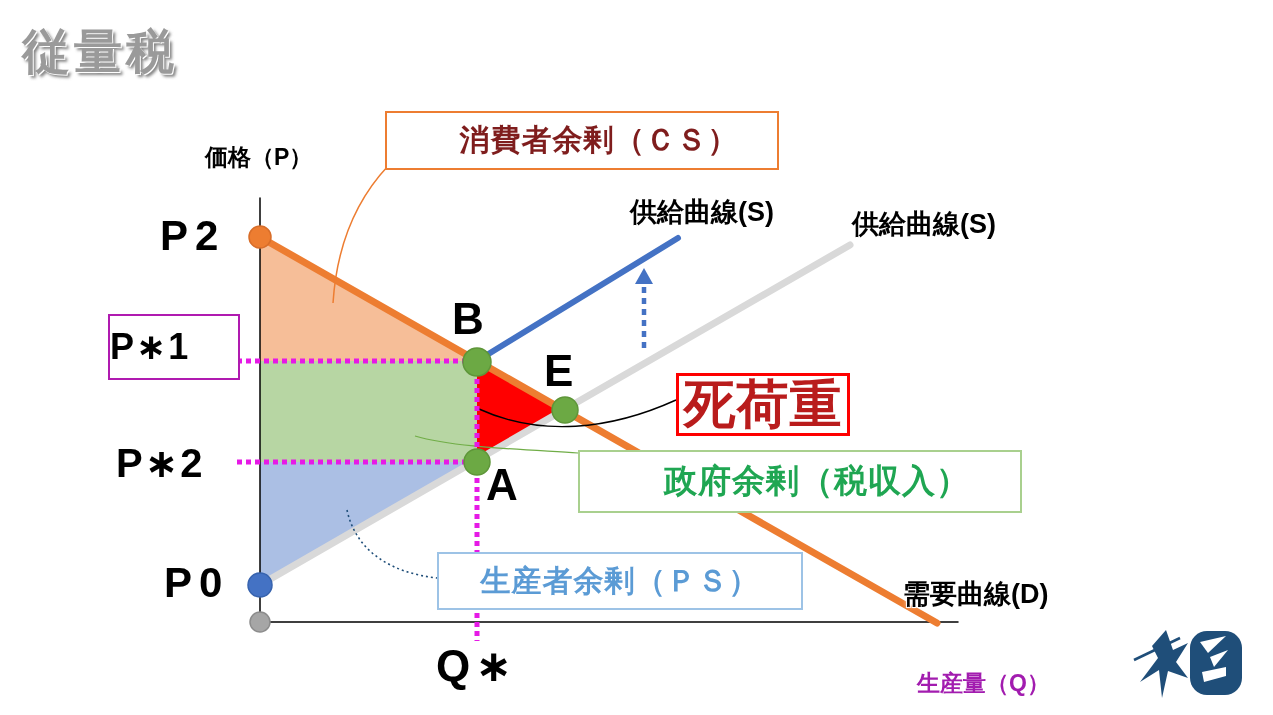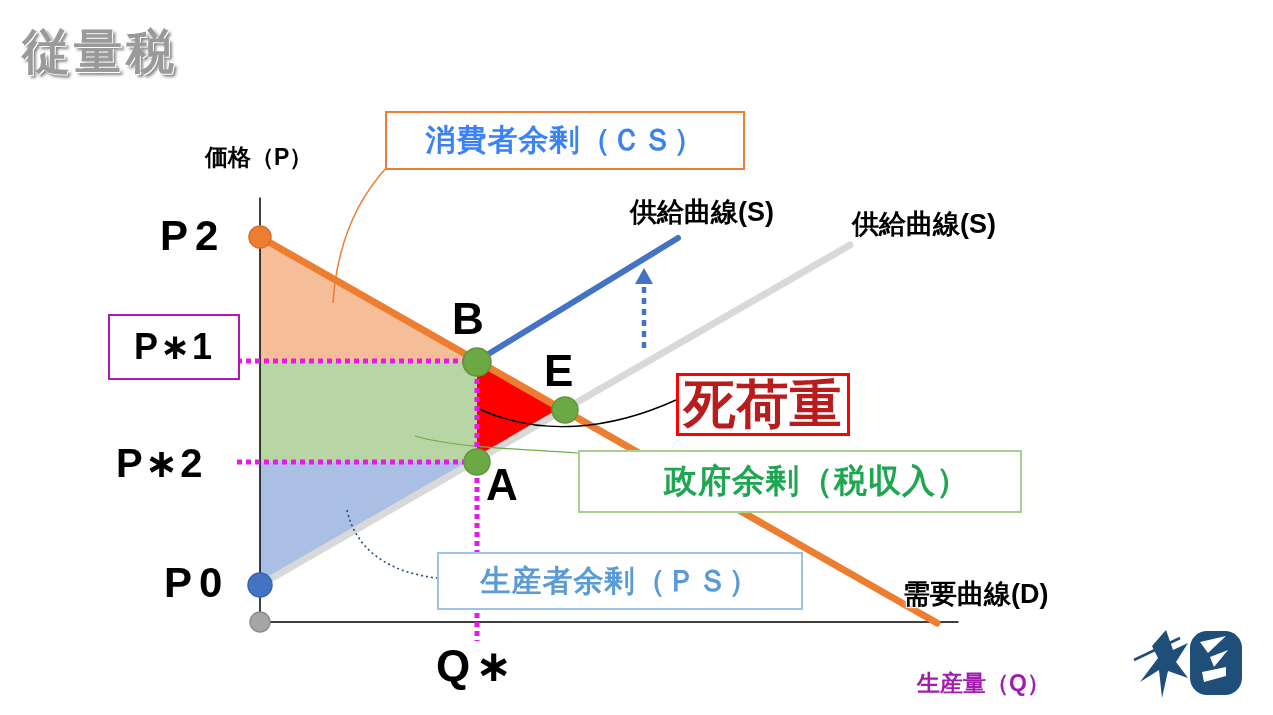--- a/index.html
+++ b/index.html
@@ -17,40 +17,40 @@
     letter-spacing:4px;
   }
   .y-axis-label{left:205px;top:142px;font-size:23px;font-weight:700;color:#000;text-align:right;}
   .x-axis-label{left:917px;top:629px;font-size:23px;font-weight:700;color:#a21caf;margin-top:39px;}
 
   .p2-label{left:160px;top:212px;font-size:42px;font-weight:700;color:#000;letter-spacing:7px;}
   .p0-label{left:164px;top:559px;font-size:42px;font-weight:700;color:#000;letter-spacing:7px;}
   .pstar2-label{left:116px;top:440px;font-size:40px;font-weight:700;color:#000;letter-spacing:2px;}
   .pstar1-box{
     left:108px;top:314px;width:128px;height:62px;border:2.5px solid #B01AB0;background:#fff;
-    display:flex;align-items:center;justify-content:center;
+    display:flex;align-items:center;justify-content:flex-start;
     font-size:36px;font-weight:700;color:#000;letter-spacing:2px;
   }
   .qstar-label{left:436px;top:640px;font-size:44px;font-weight:700;color:#000;letter-spacing:5px;}
 
   .point-label{font-size:44px;font-weight:700;color:#000;}
   .point-b-label{left:452px;top:294px;}
   .point-e-label{left:544px;top:346px;}
   .point-a-label{left:486px;top:460px;}
 
   .curve-label{font-size:27px;font-weight:700;color:#000;}
   .supply-new-label{left:630px;top:194px;}
   .supply-old-label{left:852px;top:206px;}
   .demand-label{left:903px;top:576px;}
 
   .callout{
     display:flex;align-items:center;justify-content:center;background:#ffffff;
     font-weight:700;letter-spacing:1px;
   }
-  .cs-box{left:385px;top:111px;width:356px;height:55px;border:2.5px solid #ED7D31;color:#3b82f6;font-size:30px;}
+  .cs-box{left:385px;top:111px;width:356px;height:55px;border:2.5px solid #ED7D31;color:#7f1d1d;font-size:30px;padding-left:34px;}
   .dwl-box{left:676px;top:373px;width:168px;height:57px;border:3px solid #FE0000;color:#b91c1c;font-size:52px;}
   .gov-box{left:578px;top:450px;width:406px;height:59px;border:2px solid #A9D08E;color:#1FA652;font-size:33px;padding-left:34px;}
   .ps-box{left:437px;top:552px;width:362px;height:54px;border:2px solid #9DC3E6;color:#5B9BD5;font-size:30px;}
 
   .brand-logo{left:1128px;top:626px;width:120px;height:80px;}
 </style>
 </head>
 <body>
 
 <svg id="diagram-svg" viewBox="0 0 1273 715">

